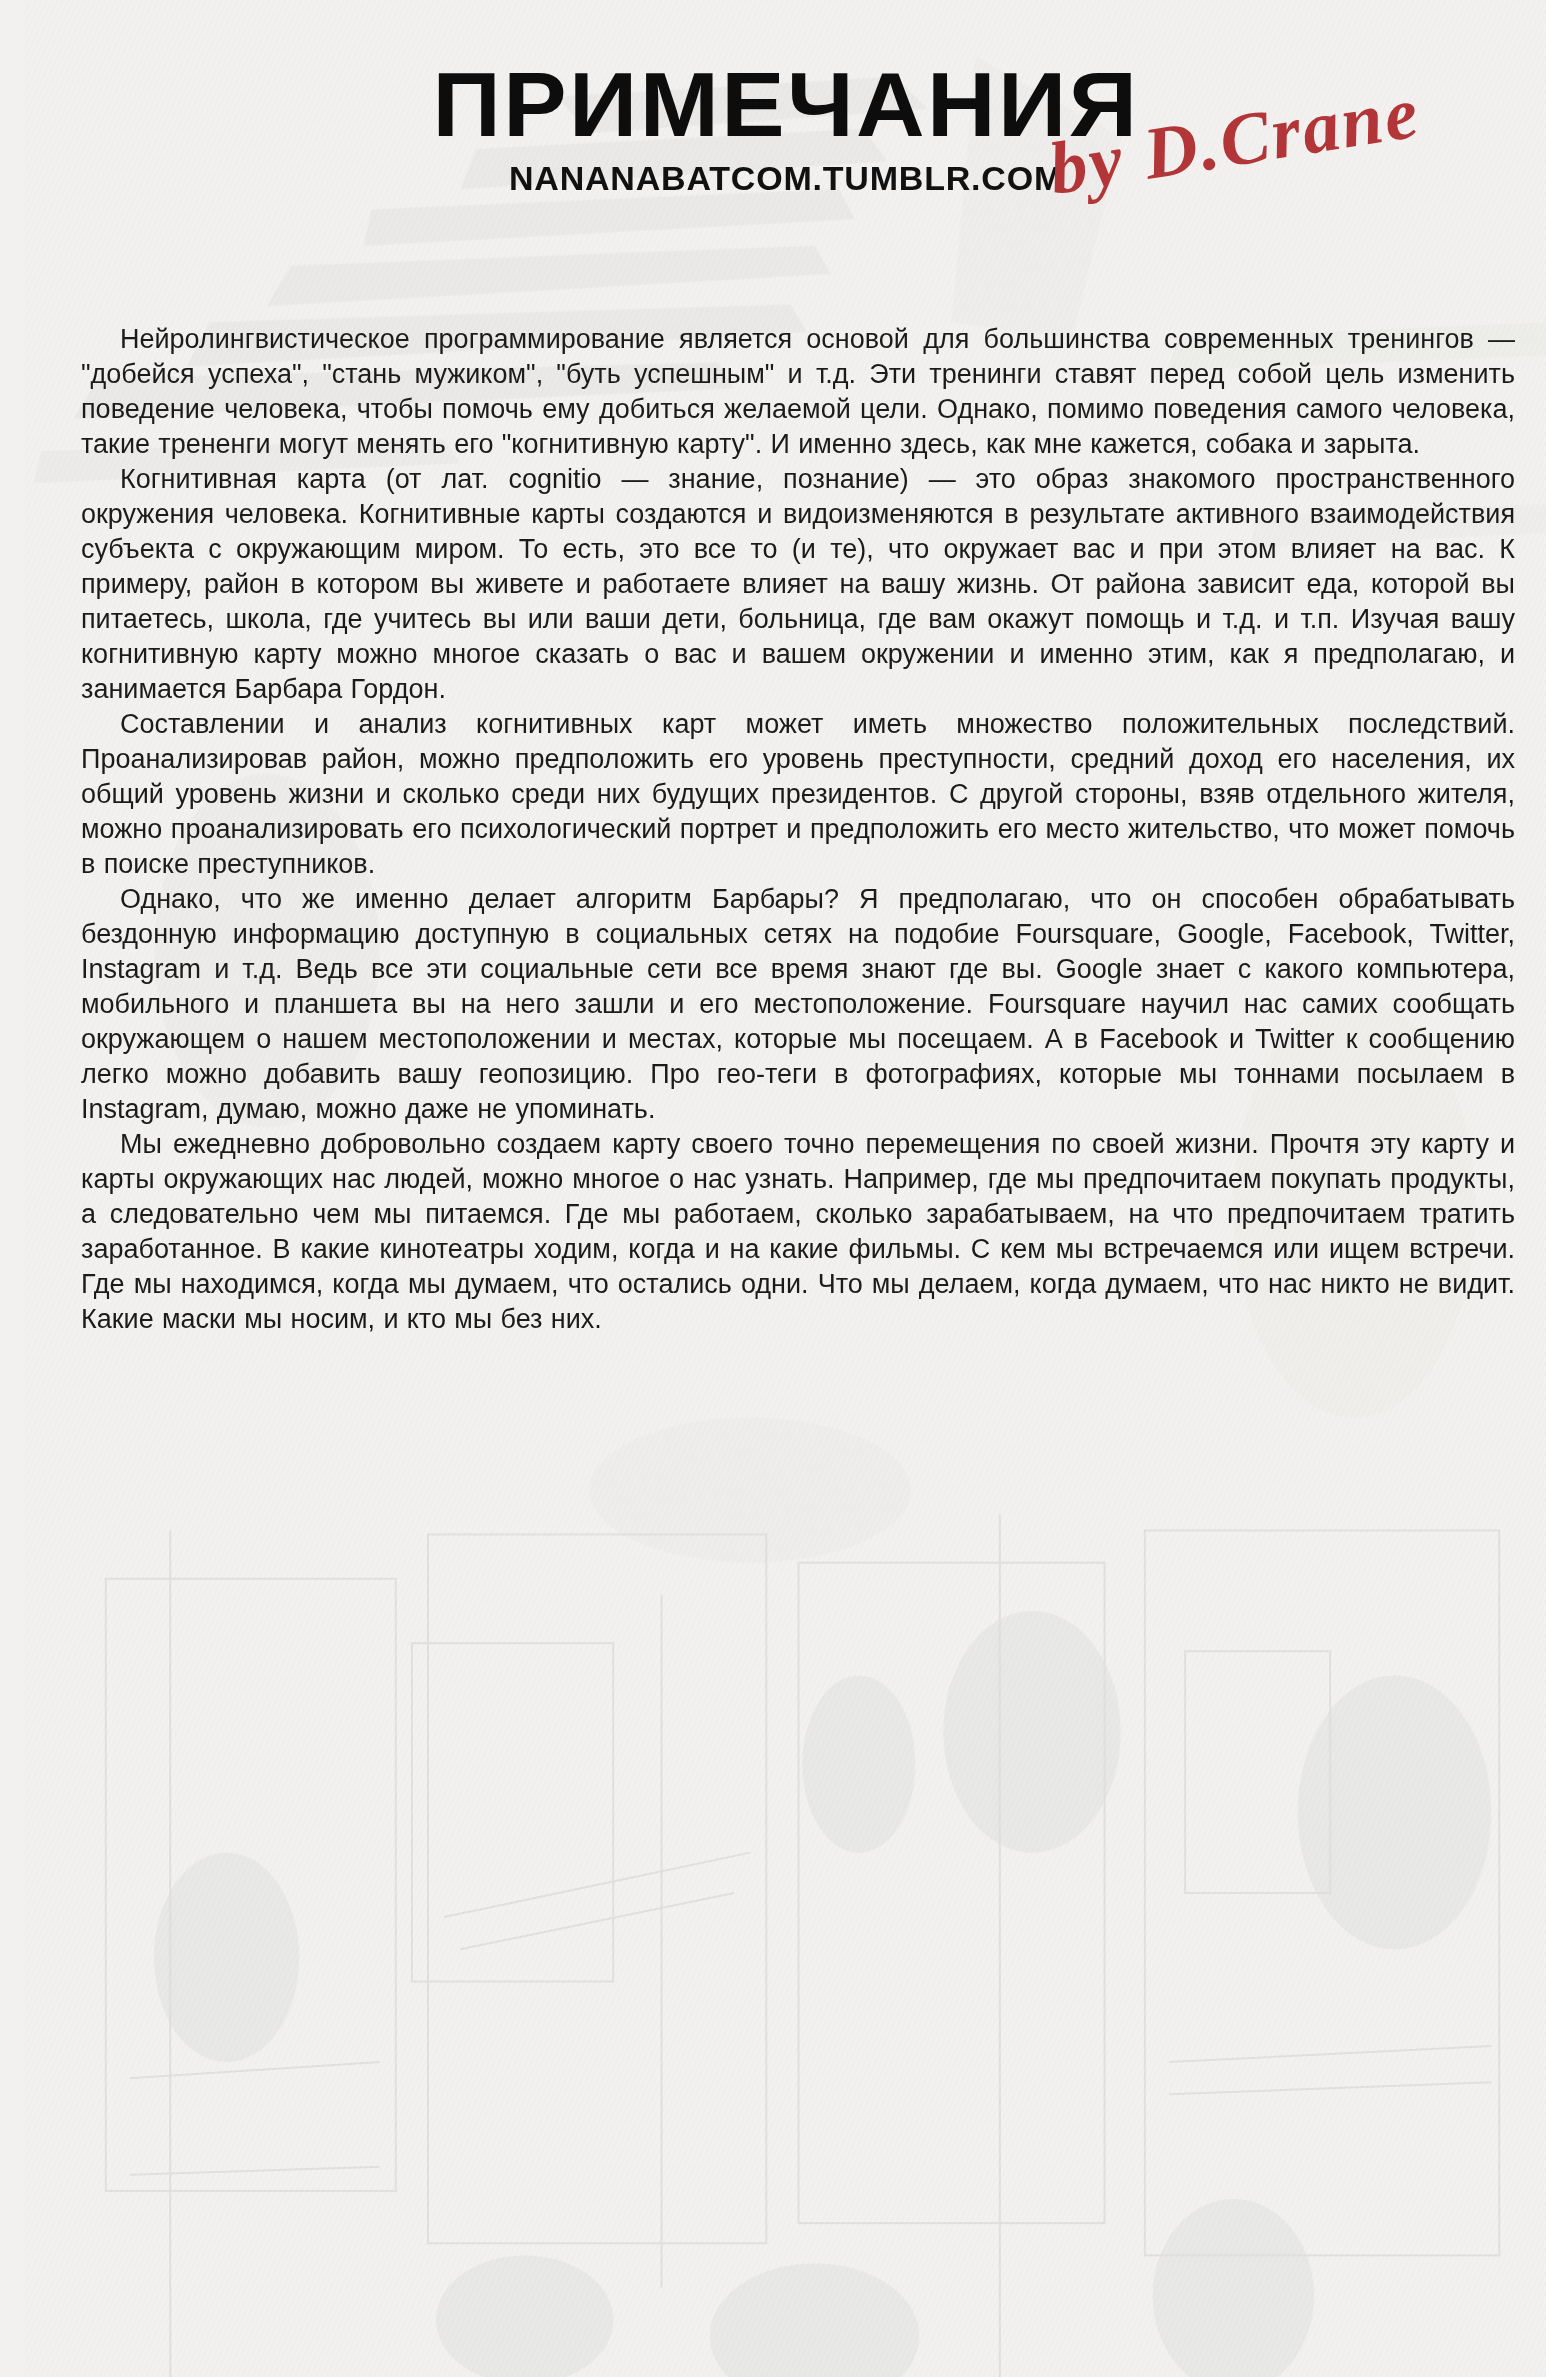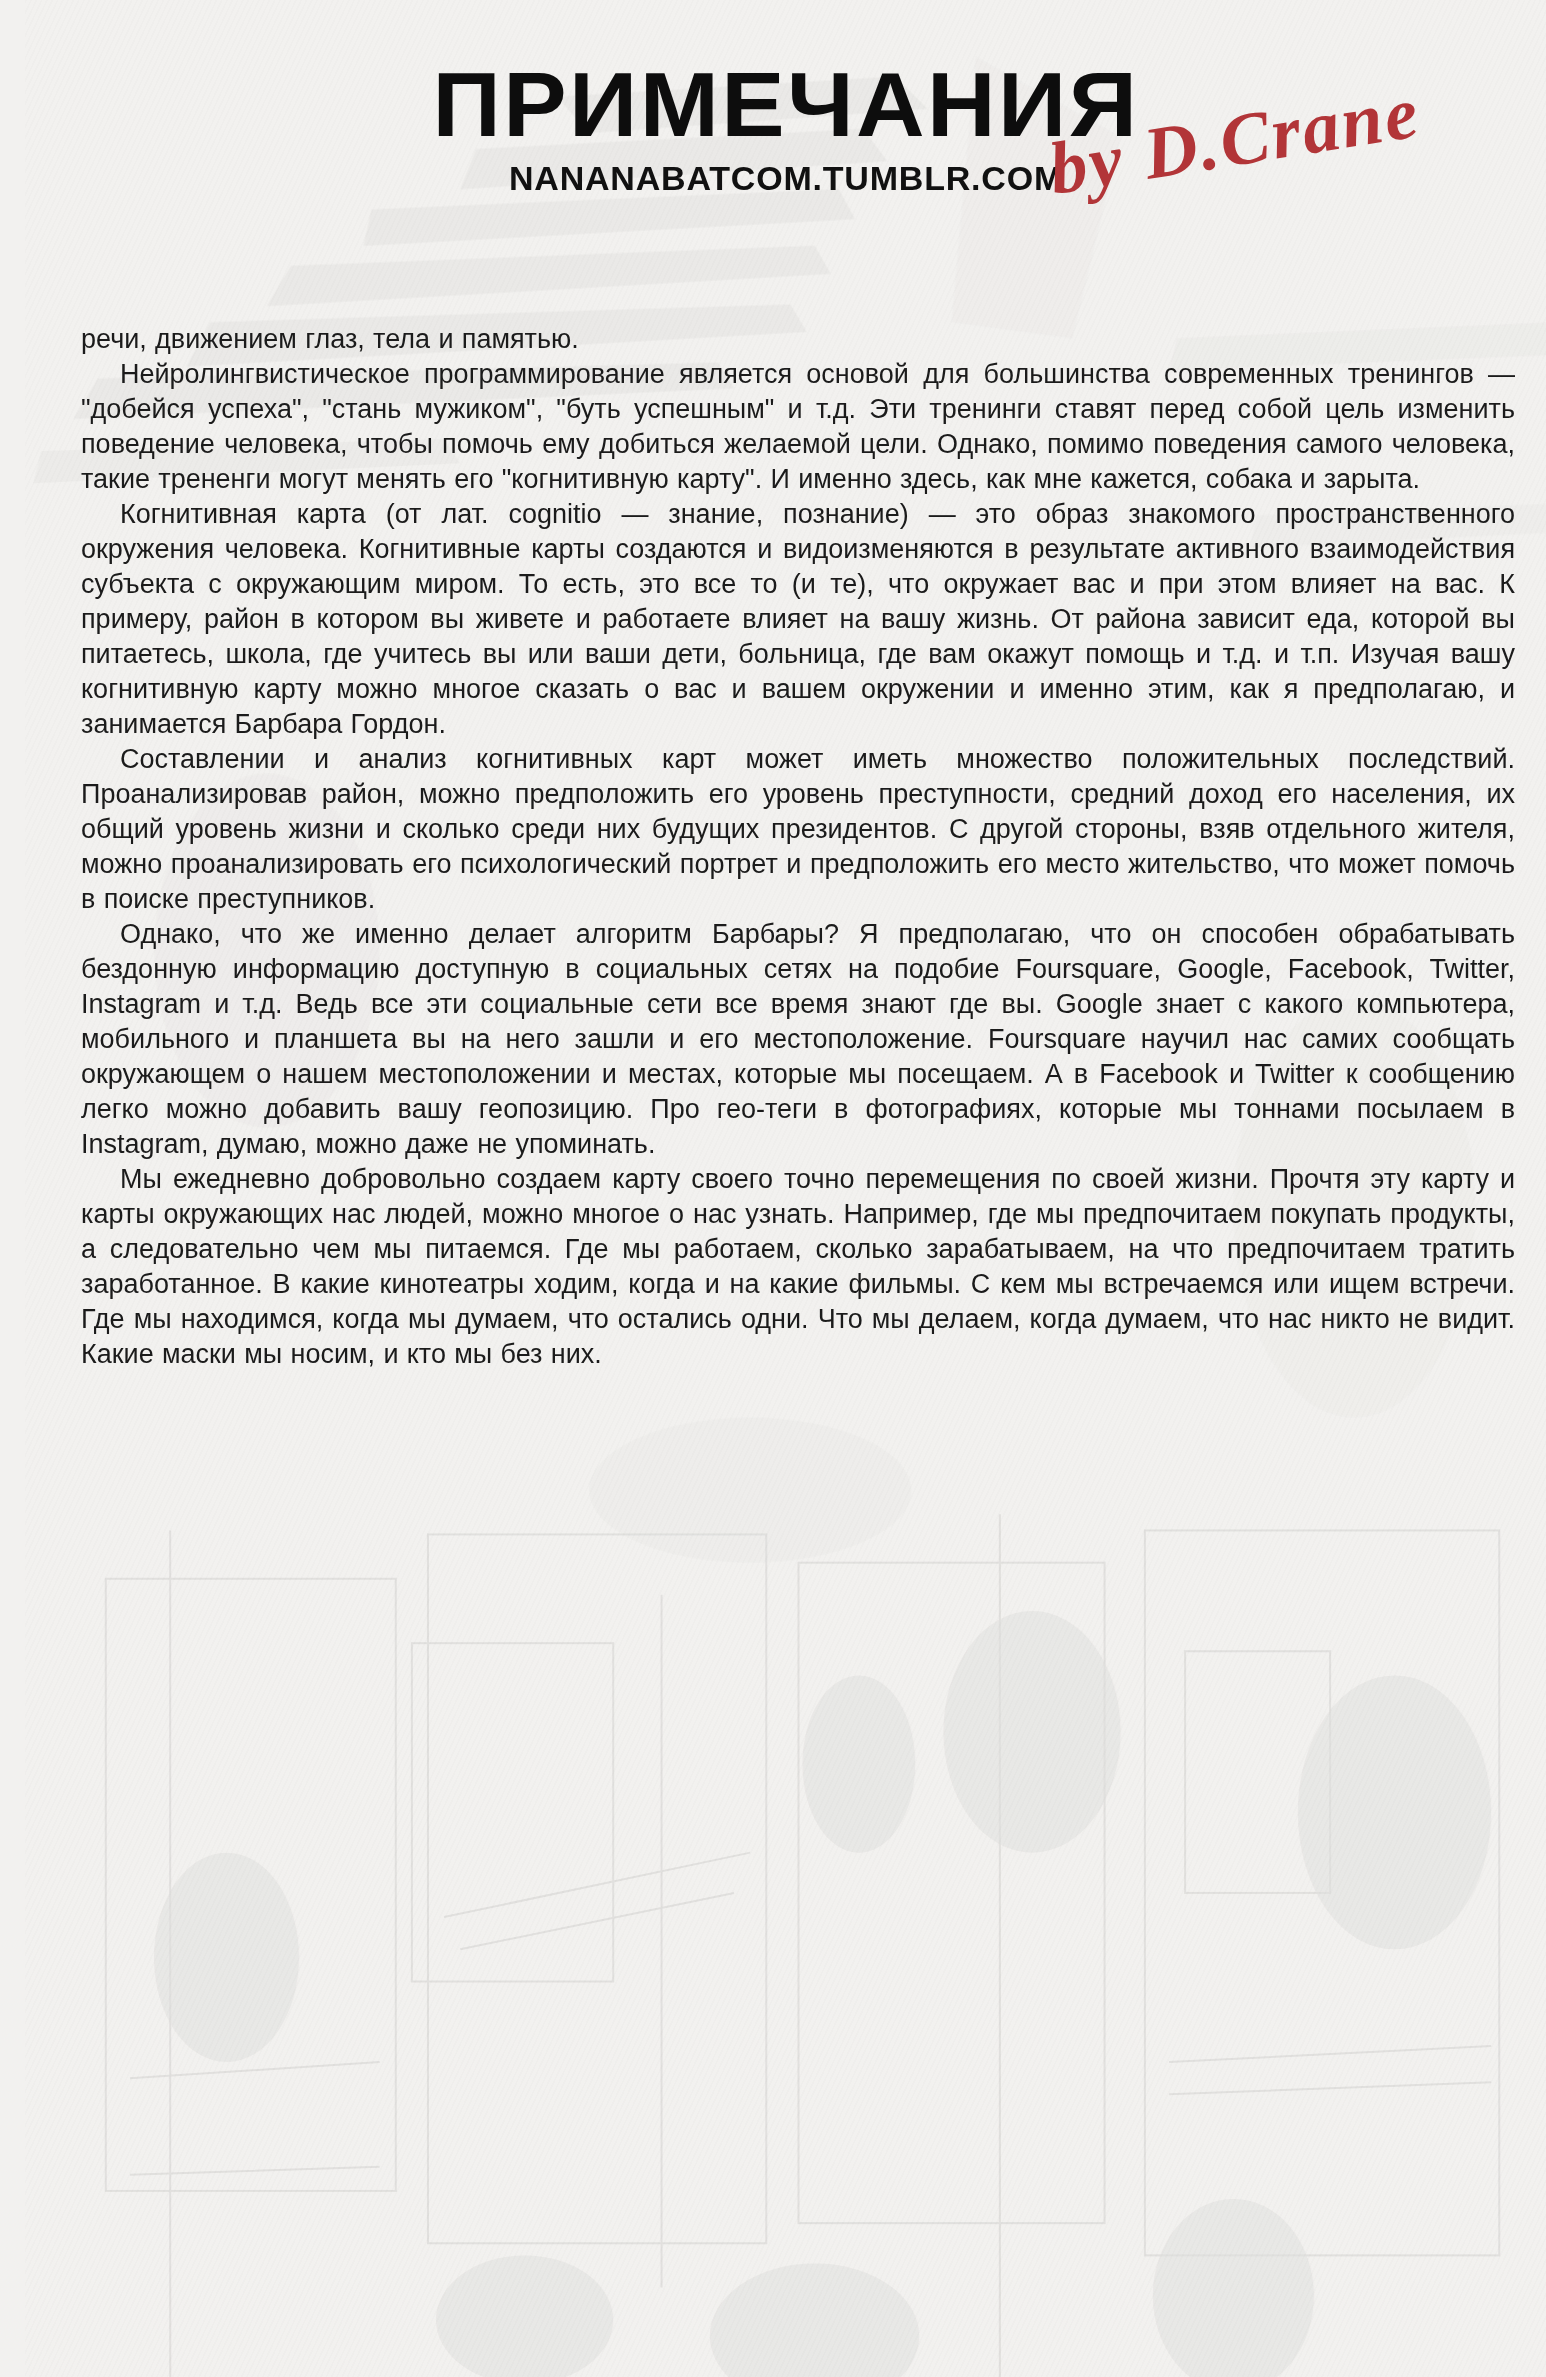--- a/index.html
+++ b/index.html
@@ -128,21 +128,20 @@
   </svg>
 
   <header>
     <h1 class="title">ПРИМЕЧАНИЯ</h1>
     <div class="subtitle">NANANABATCOM.TUMBLR.COM</div>
     <div class="signature" style="color: rgb(178, 53, 56);">by D.Crane</div>
   </header>
 
   <main class="text-block">
     <div>
-        <p class="" style="color: rgb(27, 27, 27);">речи, движением глаз, тела и памятью.</p>
         <p class="indent" style="color: rgb(27, 27, 27);">Нейролингвистическое программирование является основой для большинства современных тренингов — "добейся успеха", "стань мужиком", "буть успешным" и т.д. Эти тренинги ставят перед собой цель изменить поведение человека, чтобы помочь ему добиться желаемой цели. Однако, помимо поведения самого человека, такие трененги могут менять его "когнитивную карту". И именно здесь, как мне кажется, собака и зарыта.</p>
         <p class="indent" style="color: rgb(27, 27, 27);">Когнитивная карта (от лат. cognitio — знание, познание) — это образ знакомого пространственного окружения человека. Когнитивные карты создаются и видоизменяются в результате активного взаимодействия субъекта с окружающим миром. То есть, это все то (и те), что окружает вас и при этом влияет на вас. К примеру, район в котором вы живете и работаете влияет на вашу жизнь. От района зависит еда, которой вы питаетесь, школа, где учитесь вы или ваши дети, больница, где вам окажут помощь и т.д. и т.п. Изучая вашу когнитивную карту можно многое сказать о вас и вашем окружении и именно этим, как я предполагаю, и занимается Барбара Гордон.</p>
         <p class="indent" style="color: rgb(27, 27, 27);">Составлении и анализ когнитивных карт может иметь множество положительных последствий. Проанализировав район, можно предположить его уровень преступности, средний доход его населения, их общий уровень жизни и сколько среди них будущих президентов. С другой стороны, взяв отдельного жителя, можно проанализировать его психологический портрет и предположить его место жительство, что может помочь в поиске преступников.</p>
         <p class="indent" style="color: rgb(27, 27, 27);">Однако, что же именно делает алгоритм Барбары? Я предполагаю, что он способен обрабатывать бездонную информацию доступную в социальных сетях на подобие Foursquare, Google, Facebook, Twitter, Instagram и т.д. Ведь все эти социальные сети все время знают где вы. Google знает с какого компьютера, мобильного и планшета вы на него зашли и его местоположение. Foursquare научил нас самих сообщать окружающем о нашем местоположении и местах, которые мы посещаем. А в Facebook и Twitter к сообщению легко можно добавить вашу геопозицию. Про гео-теги в фотографиях, которые мы тоннами посылаем в Instagram, думаю, можно даже не упоминать.</p>
         <p class="indent" style="color: rgb(27, 27, 27);">Мы ежедневно добровольно создаем карту своего точно перемещения по своей жизни. Прочтя эту карту и карты окружающих нас людей, можно многое о нас узнать. Например, где мы предпочитаем покупать продукты, а следовательно чем мы питаемся. Где мы работаем, сколько зарабатываем, на что предпочитаем тратить заработанное. В какие кинотеатры ходим, когда и на какие фильмы. С кем мы встречаемся или ищем встречи. Где мы находимся, когда мы думаем, что остались одни. Что мы делаем, когда думаем, что нас никто не видит. Какие маски мы носим, и кто мы без них.</p>
       </div>
   </main>
 
 </div>
 

